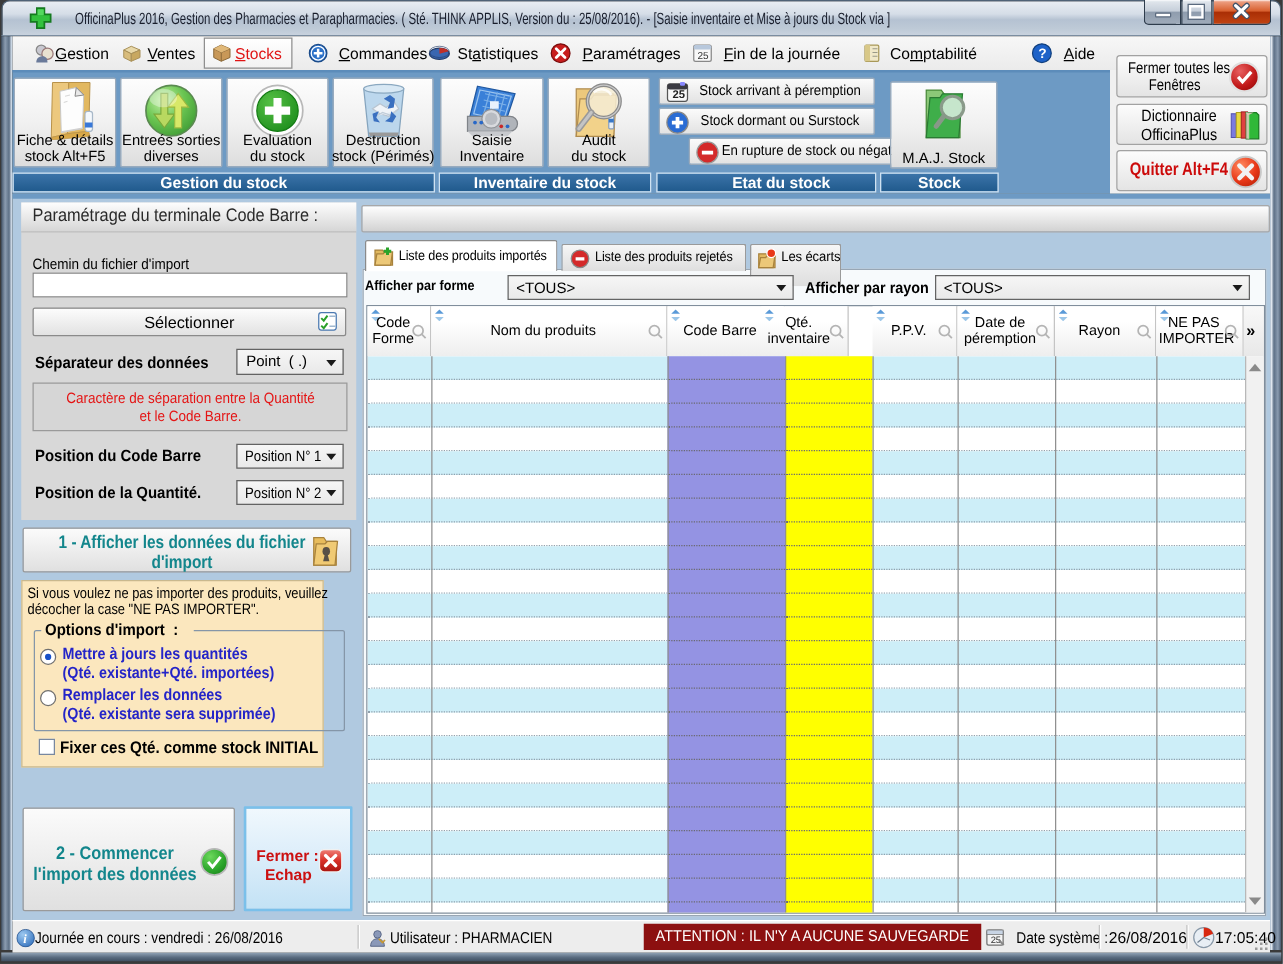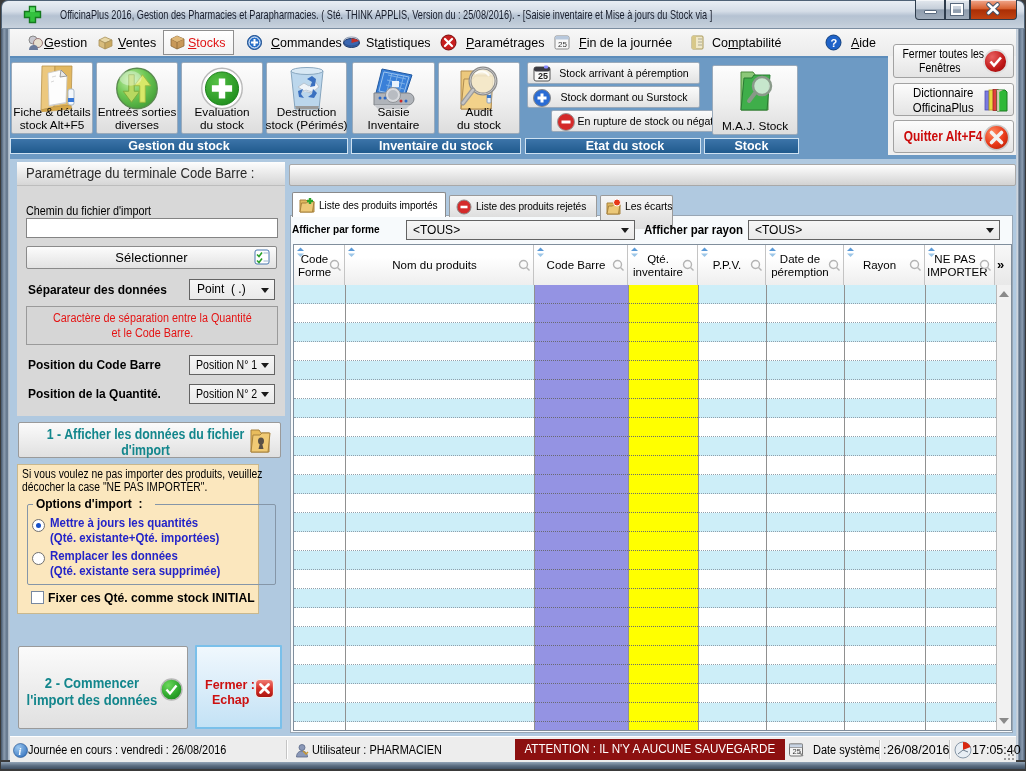--- a/index.html
+++ b/index.html
@@ -490,21 +490,21 @@
           <svg class="sorticon" width="9" height="10" style="position:absolute;left:2px;top:2px;">
             <path d="M4.5 0.5l3.5 3.5H1z" fill="#5a9ad8"></path>
             <path d="M4.5 10l3.5-3.5H1z" fill="#9cc6e8"></path>
           </svg>
           <div class="t">Code Barre</div>
           <svg width="13" height="13" style="position:absolute;right:2px;top:14px;">
             <circle cx="5.5" cy="5.5" r="4" fill="none" stroke="#b4b4b4" stroke-width="1.4"></circle>
             <path d="M8.5 8.5l3 3" stroke="#b4b4b4" stroke-width="1.4"></path>
           </svg>
         </div>
-      <div class="hcell" style="left:334px;width:70px;">
+      <div class="hcell" style="left:315px;width:70px;">
           <svg class="sorticon" width="9" height="10" style="position:absolute;left:2px;top:2px;">
             <path d="M4.5 0.5l3.5 3.5H1z" fill="#5a9ad8"></path>
             <path d="M4.5 10l3.5-3.5H1z" fill="#9cc6e8"></path>
           </svg>
           <div class="t">Qté.<br>inventaire</div>
           <svg width="13" height="13" style="position:absolute;right:2px;top:14px;">
             <circle cx="5.5" cy="5.5" r="4" fill="none" stroke="#b4b4b4" stroke-width="1.4"></circle>
             <path d="M8.5 8.5l3 3" stroke="#b4b4b4" stroke-width="1.4"></path>
           </svg>
         </div>

